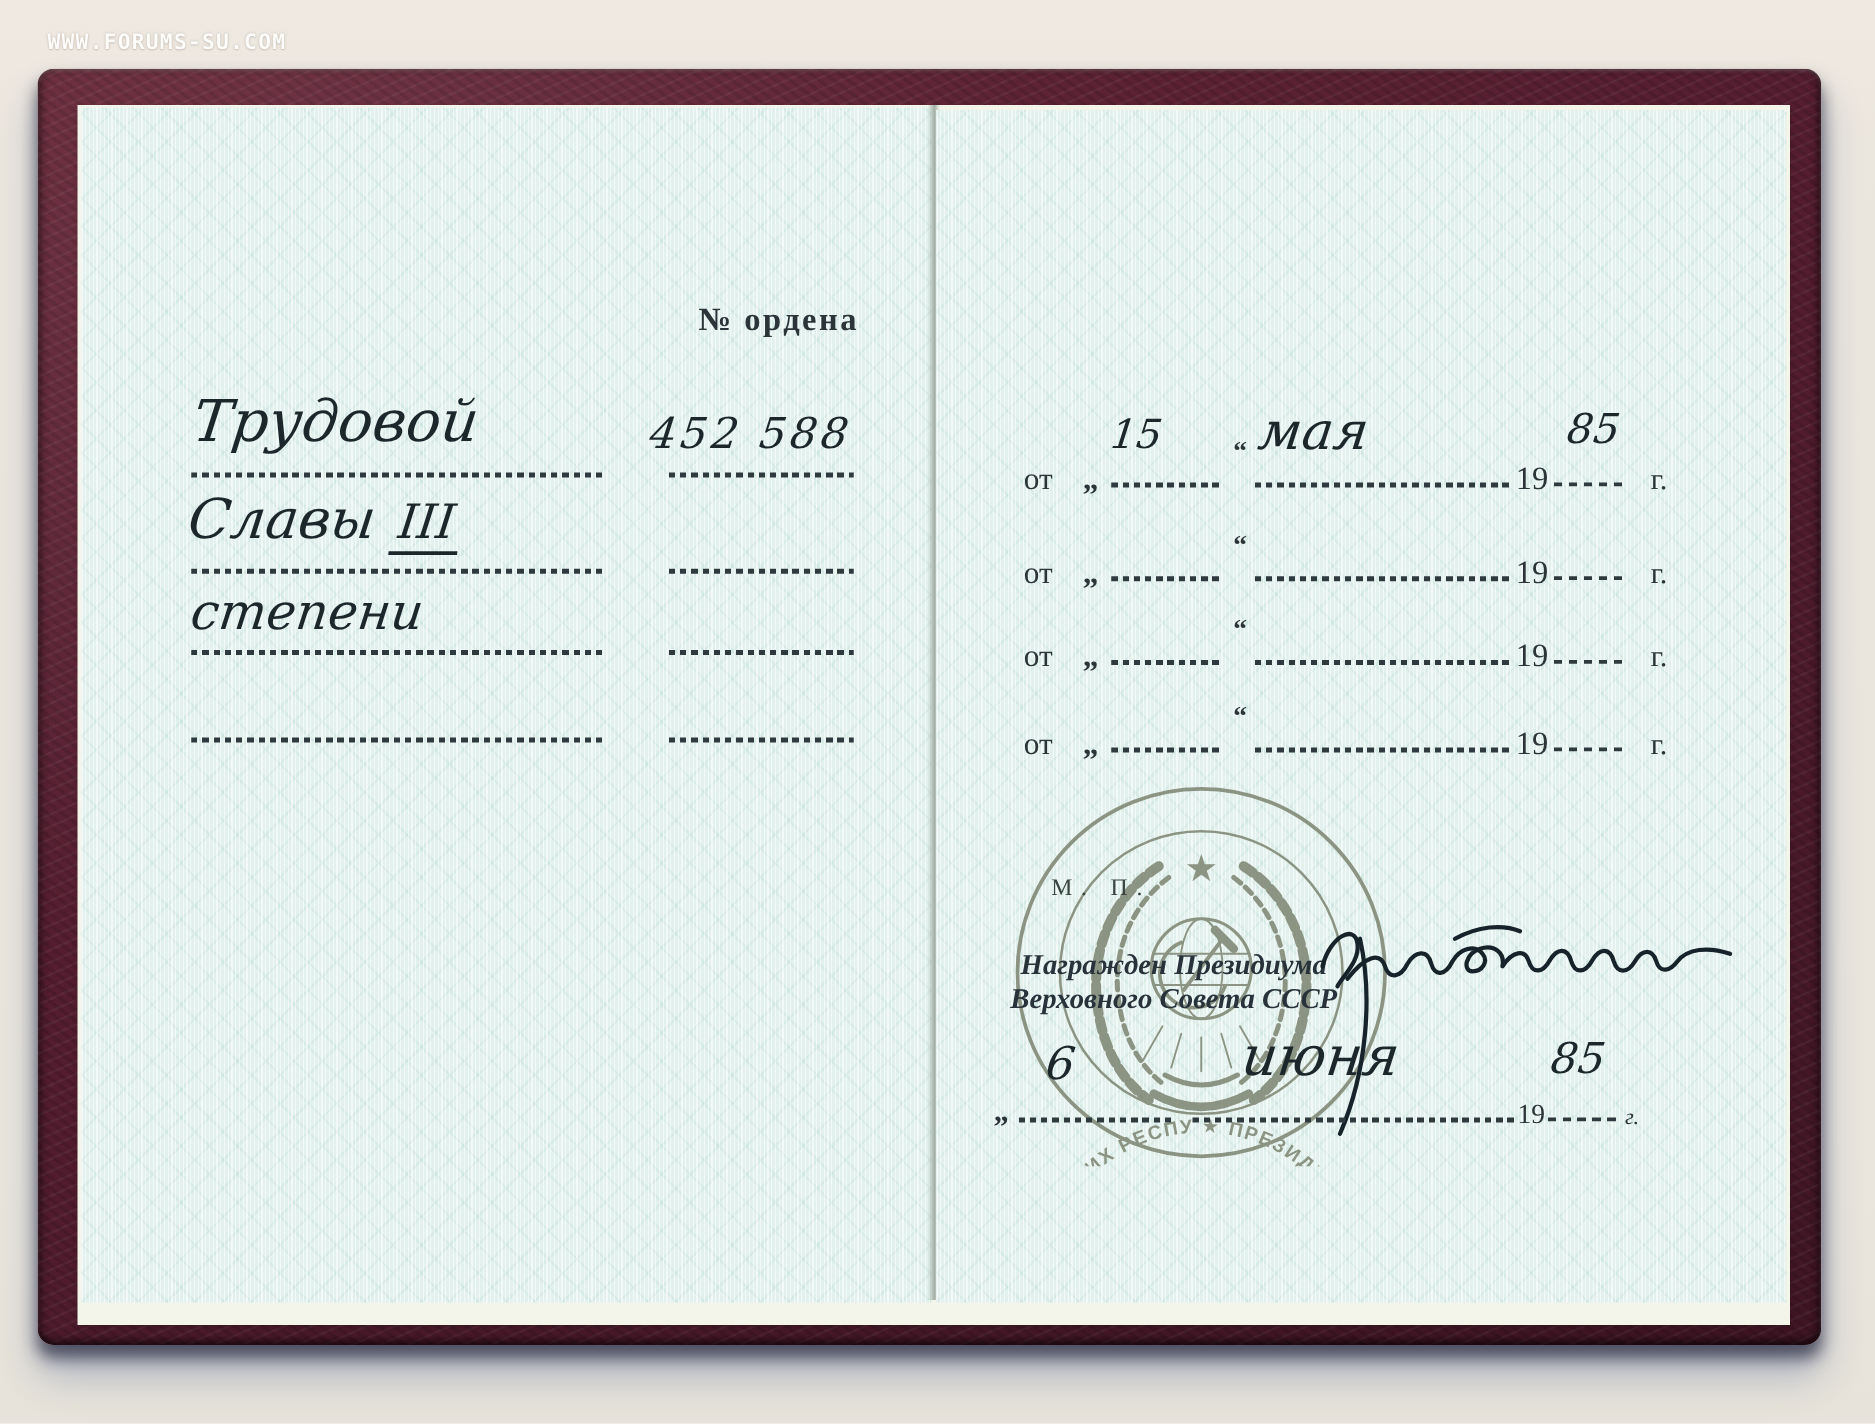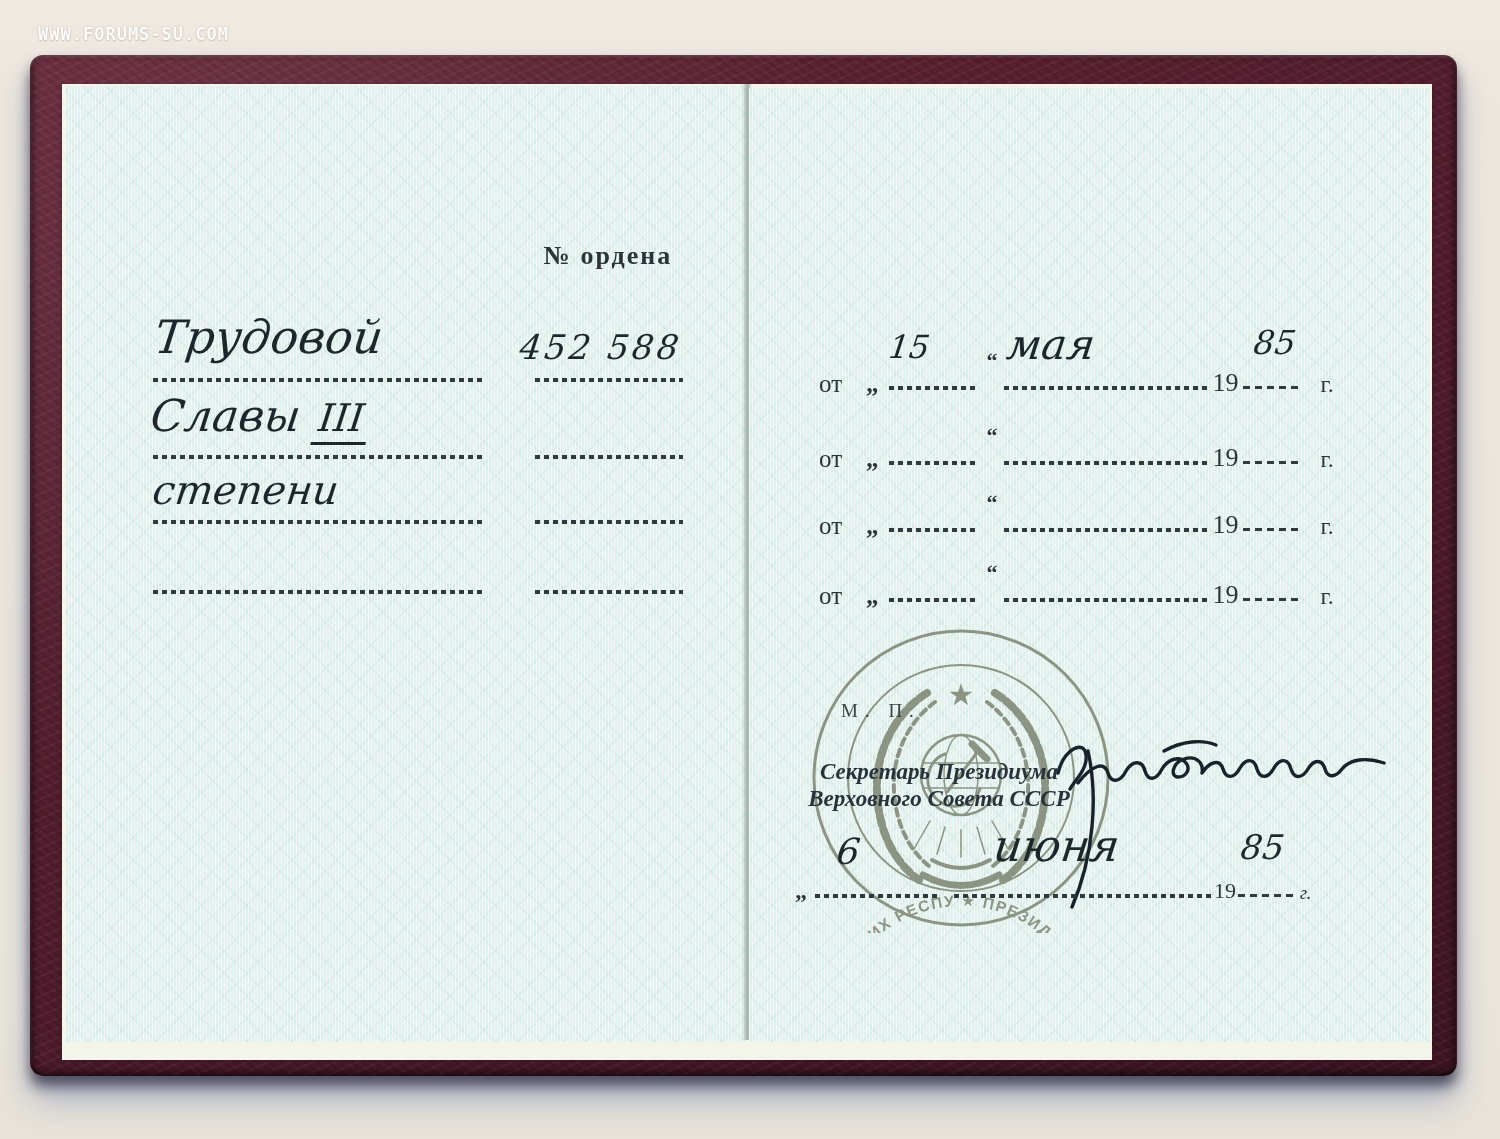--- a/index.html
+++ b/index.html
@@ -53,21 +53,21 @@
 </head>
 <body>
 
 <div class="scan">
   <div class="watermark">WWW.FORUMS-SU.COM</div>
 
   <div class="cover">
     <div class="paper">
 
       <div class="sheet left">
-        <div class="pt hdr" style="left:458px;top:155px;width:170px;font-size:26px;letter-spacing:2px;">№ ордена</div>
+        <div class="pt hdr" style="left:458px;top:155px;width:200px;font-size:26px;letter-spacing:2px;">№ ордена</div>
 
         <span class="seg" style="left:88px;top:292px;width:330px;"></span>
         <span class="seg" style="left:470px;top:292px;width:148px;"></span>
         <span class="hw" style="left:90px;top:228px;font-size:46px;">Трудовой</span>
         <span class="hw" style="left:455px;top:244px;font-size:34px;letter-spacing:3px;">452 588</span>
 
         <span class="seg" style="left:88px;top:369px;width:330px;"></span>
         <span class="seg" style="left:470px;top:369px;width:148px;"></span>
         <span class="hw" style="left:86px;top:308px;font-size:44px;"><span>Славы</span>&nbsp;<span class="underl" style="font-size:38px;">III</span></span>
         <span class="hw" style="left:455px;top:322px;font-size:34px;"></span>
@@ -155,21 +155,21 @@
             <path d="M189,70 C222,91 241,130 239,170 C237,209 222,239 197,257" stroke-width="8" stroke-dasharray="9 5"></path>
             <path d="M181,79 C209,100 224,133 222,168 C220,201 207,227 187,243" stroke-width="4" stroke-dasharray="7 5"></path>
             <path d="M117,252 q 38,21 76,0" stroke-width="7"></path>
             <path d="M126,237 q 29,16 58,0" stroke-width="4"></path>
           </g>
         </svg>
 
         <div class="pt mp">М. П.</div>
 
         <div class="secretary">
-          <div>Секретарь Президиума</div>
+          <div>Награжден Президиума</div>
           <div>Верховного Совета СССР</div>
         </div>
 
         <svg class="signature" viewBox="0 0 350 205" xmlns="http://www.w3.org/2000/svg">
           <g fill="none" stroke="#17232a" stroke-width="3.4" stroke-linecap="round" stroke-linejoin="round">
             <path d="M14,62 C20,38 40,28 42,44 C44,58 30,70 26,78"></path>
             <path d="M44,40 C54,85 50,145 28,196"></path>
             <path d="M34,72 C48,54 60,50 64,62 C67,72 76,72 82,60 C88,50 98,48 101,60 C104,70 112,70 118,58
                      C124,48 136,44 142,52 C147,58 142,66 134,66 C126,66 128,52 140,48 C152,44 160,52 158,62
                      C166,50 176,48 179,58 C182,68 190,68 196,57 C202,47 210,47 213,58 C216,68 224,68 230,57

